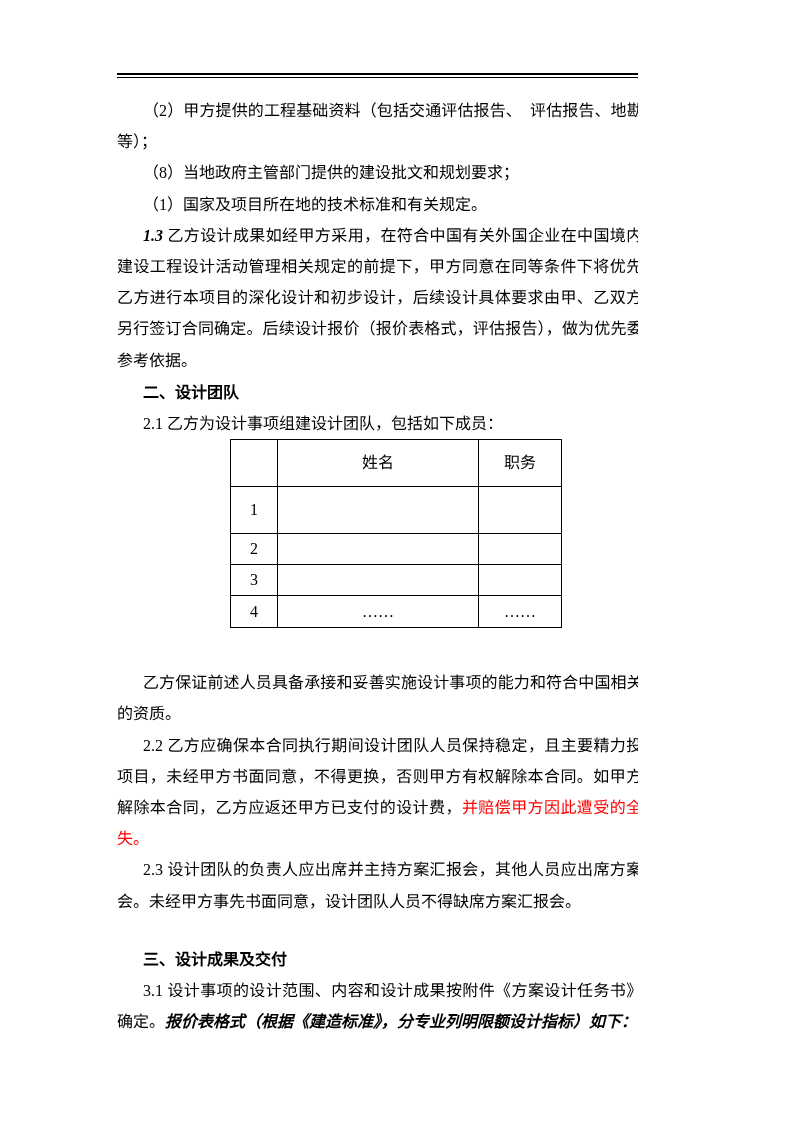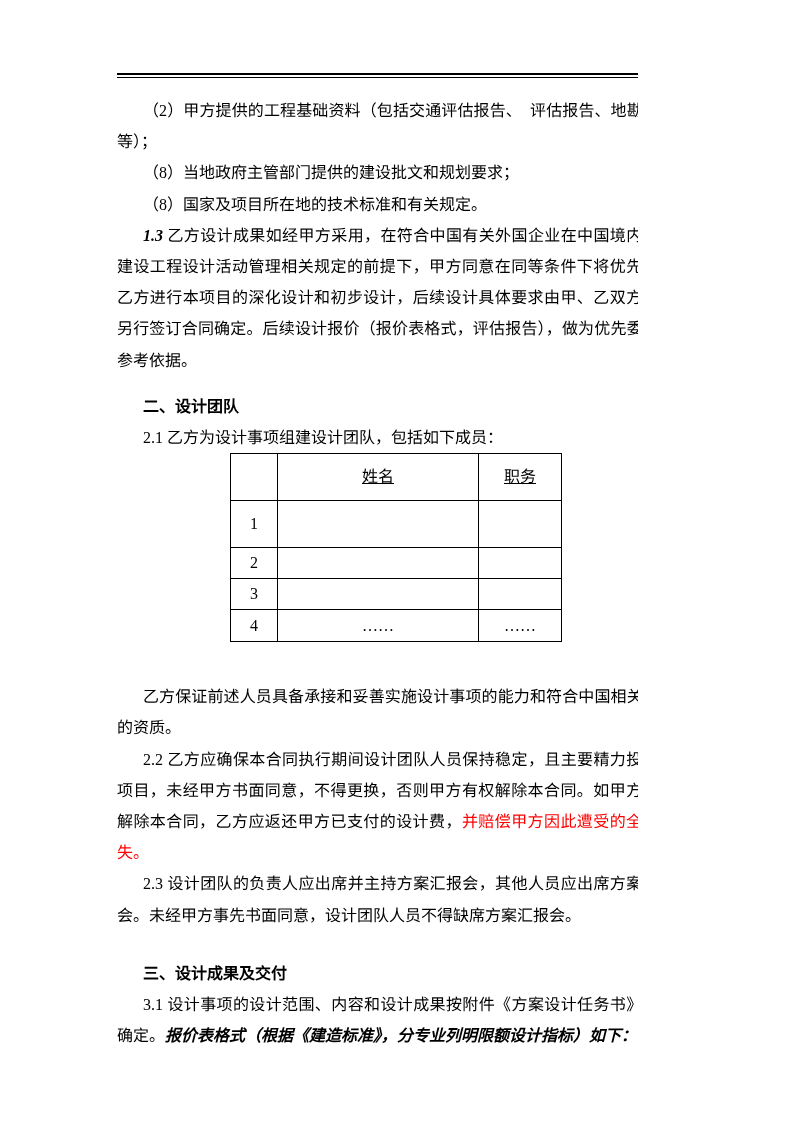--- a/index.html
+++ b/index.html
@@ -21,42 +21,42 @@
     position: absolute;
     left: 117px;
     top: 95px;
     width: 558px;
     font-size: 16px;
     line-height: 31.2px;
     text-align: justify;
   }
   .para { margin: 0; text-indent: 26px; }
   .sec-heading { margin: 0; text-indent: 26px; font-weight: bold; }
-  .heading-team { margin-top: 15px; }
+  .heading-team { margin-top: 1px; }
   .heading-deliver { margin-top: 27px; }
   .after-table { margin-top: 39px; }
   .bold { font-weight: bold; font-style: italic; }
   .red { color: #ff0000; }
 
   table.team {
     border-collapse: collapse;
     margin: 0 auto;
     table-layout: fixed;
     width: 331px;
   }
   table.team td {
     border: 1px solid #000;
     text-align: center;
     vertical-align: middle;
     padding: 0;
     font-size: 16px;
     line-height: 20px;
     overflow: hidden;
   }
-  tr.t-header { height: 47px; text-decoration: underline; }
+  tr.t-header { height: 47px; }
   tr.t-row-1  { height: 47px; }
   tr.t-row-2  { height: 31px; }
   tr.t-row-3  { height: 31px; }
   tr.t-row-4  { height: 32px; }
 </style>
 </head>
 <body>
 
 <div class="page">
 
@@ -64,21 +64,21 @@
     <div class="thick"></div>
     <div class="thin"></div>
   </div>
 
   <div class="content">
 
     <p class="para">（2）甲方提供的工程基础资料（包括交通评估报告、　评估报告、地勘资料等）；</p>
 
     <p class="para">（8）当地政府主管部门提供的建设批文和规划要求；</p>
 
-    <p class="para">（8）国家及项目所在地的技术标准和有关规定。</p>
+    <p class="para">（1）国家及项目所在地的技术标准和有关规定。</p>
 
     <p class="para"><span class="bold">1.3</span><span> 乙方设计成果如经甲方采用，在符合中国有关外国企业在中国境内从事建设工程设计活动管理相关规定的前提下，甲方同意在同等条件下将优先委托乙方进行本项目的深化设计和初步设计，后续设计具体要求由甲、乙双方届时另行签订合同确定。后续设计报价（报价表格式，评估报告），做为优先委托的参考依据。</span></p>
 
     <p class="sec-heading heading-team">二、设计团队</p>
 
     <p class="para">2.1 乙方为设计事项组建设计团队，包括如下成员：</p>
 
     <table class="team">
       <colgroup>
         <col style="width:47px">

